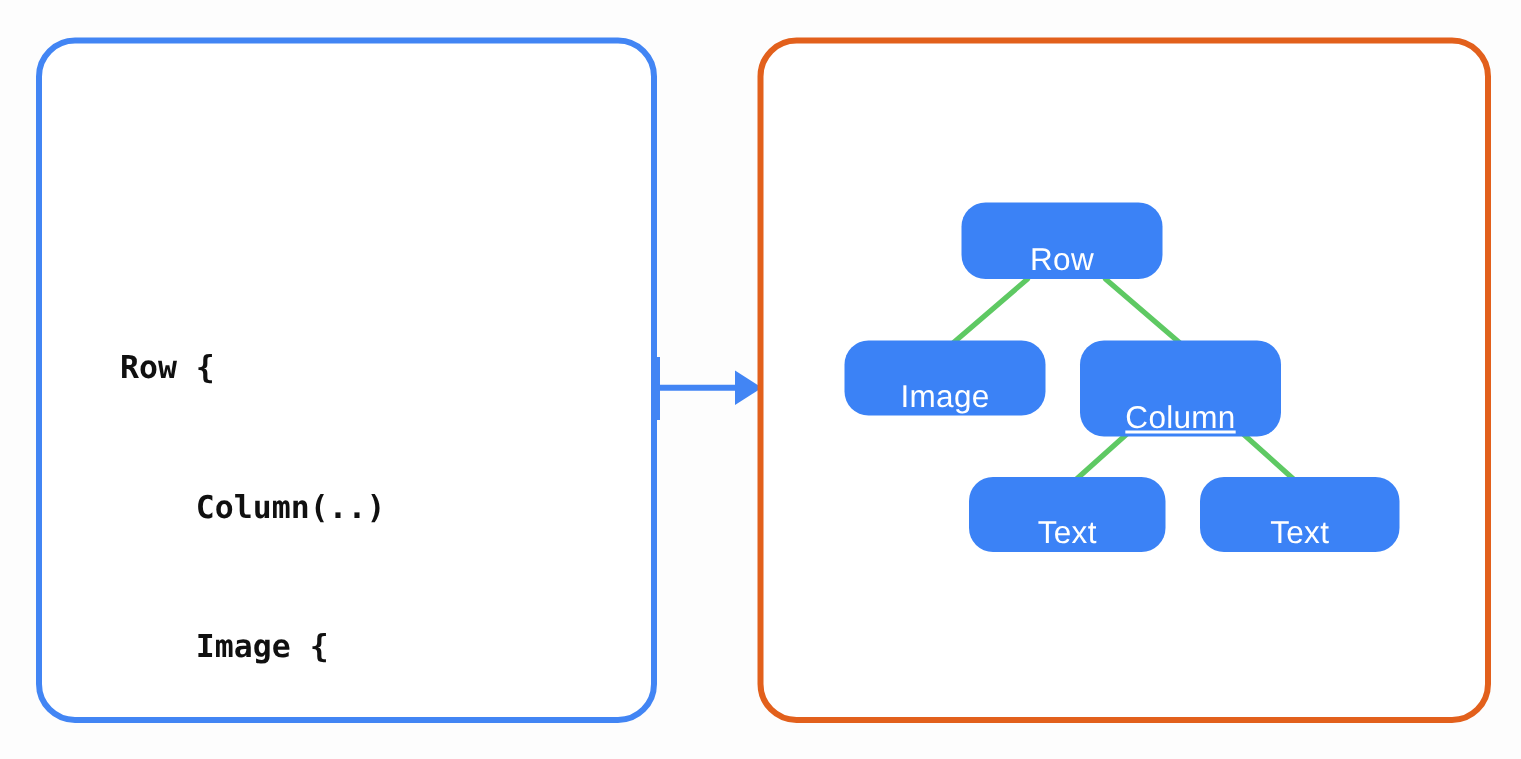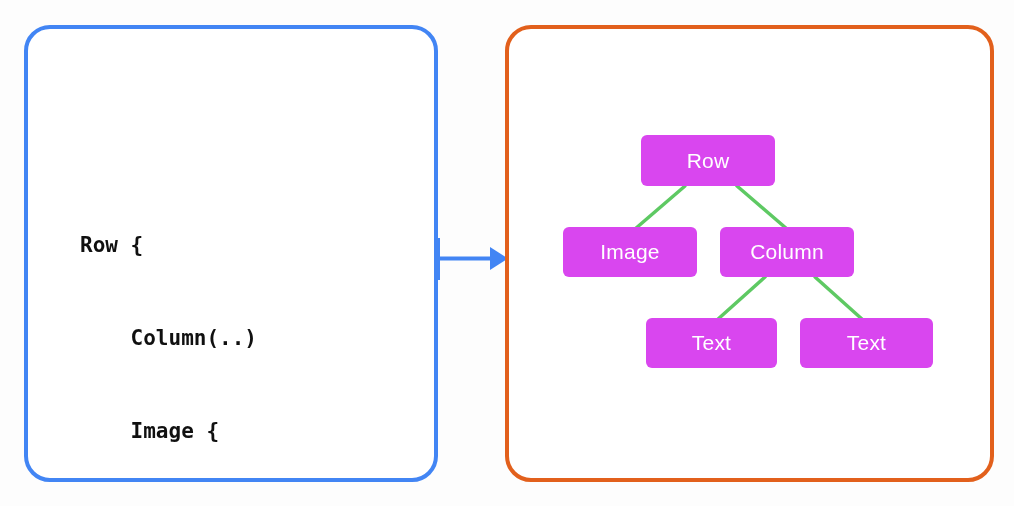--- a/index.html
+++ b/index.html
@@ -71,33 +71,33 @@
   #tree-svg {
     position: absolute;
     left: 505px;
     top: 25px;
     width: 489px;
     height: 457px;
   }
   .tree-node {
     position: absolute;
     box-sizing: border-box;
-    background: #d946ef;
-    border-radius: 6px;
+    background: #3b82f6;
+    border-radius: 16px;
     color: #ffffff;
     font-family: "Liberation Sans", sans-serif;
     font-size: 21px;
     display: flex;
-    align-items: center;
+    align-items: flex-end;
     justify-content: center;
     letter-spacing: 0.2px;
   }
   #node-row    { left: 641px; top: 135px; width: 134px; height: 51px; }
   #node-image  { left: 563px; top: 227px; width: 134px; height: 50px; }
-  #node-column { left: 720px; top: 227px; width: 134px; height: 50px; }
+  #node-column { left: 720px; top: 227px; width: 134px; height: 64px; text-decoration: underline; }
   #node-text-1 { left: 646px; top: 318px; width: 131px; height: 50px; }
   #node-text-2 { left: 800px; top: 318px; width: 133px; height: 50px; }
 </style>
 </head>
 <body>
 
 <div id="canvas">
 
   <div class="panel" id="panel-code"></div>
 

